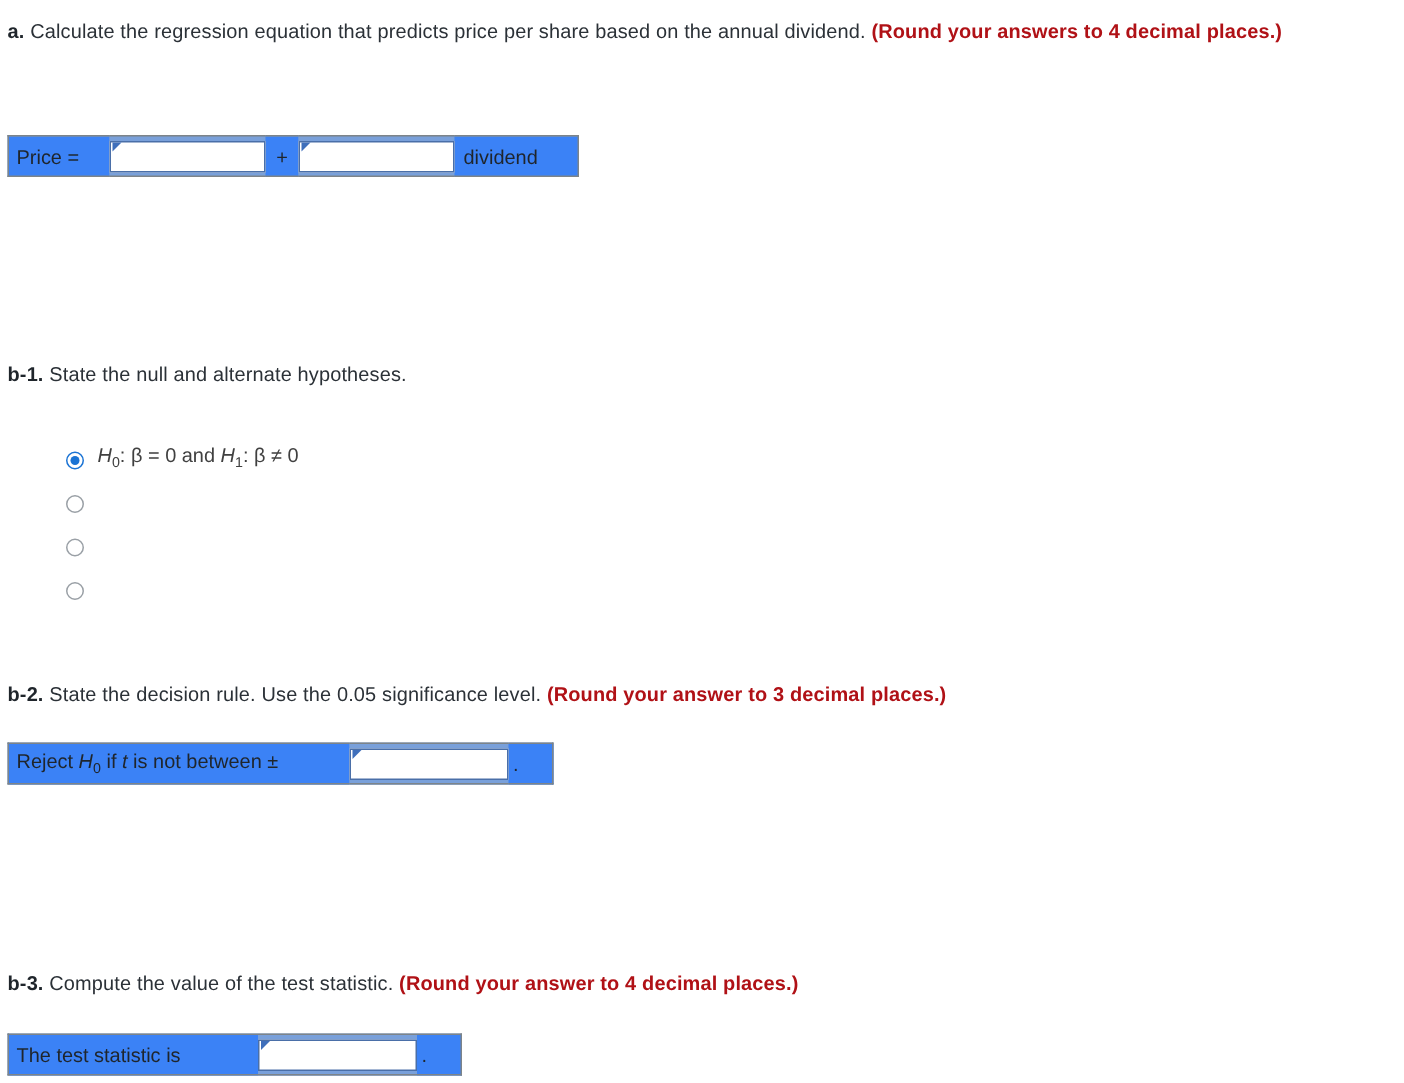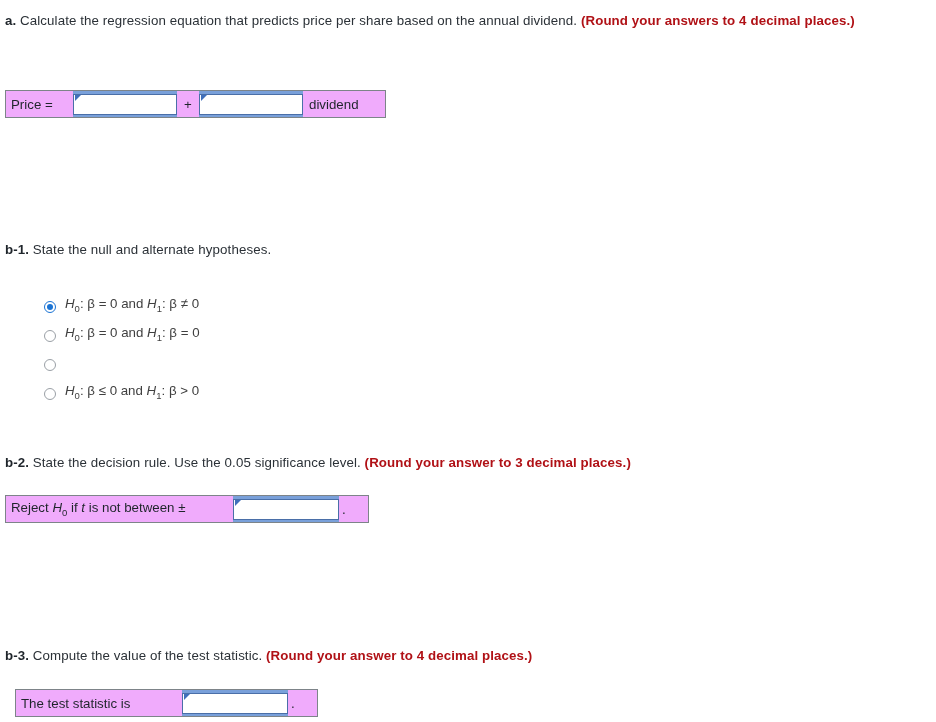--- a/index.html
+++ b/index.html
@@ -50,21 +50,21 @@
 
   
   .ansTable {
     position: absolute;
     border-collapse: collapse;
     border: 1px solid #7d8489;
     background: #7b9ed4;
     table-layout: fixed;
   }
   .ansTable td {
-    background: #f0abfc;
+    background: #3b82f6;
     border: none;
     padding: 0;
     vertical-align: middle;
     height: 26px;
     color: #1f252b;
     font-size: 13.3px;
     white-space: nowrap;
   }
   .ansTable td.lbl {
     padding: 0 6px 0 5px;
@@ -118,21 +118,21 @@
   #table-a { left: 5px; top: 90px; }
   #table-a .lbl.first { width: 56px; }
   #table-a .fieldcell.f1 { width: 104px; }
   #table-a .fieldcell.f2 { width: 104px; }
   #table-a .lbl.last { width: 70px; padding-left: 6px; }
 
   #table-b2 { left: 5px; top: 495px; }
   #table-b2 .lbl.first { width: 216px; }
   #table-b2 .fieldcell.f1 { width: 106px; }
 
-  #table-b3 { left: 15px; top: 689px; }
+  #table-b3 { left: 5px; top: 689px; }
   #table-b3 .lbl.first { width: 155px; }
   #table-b3 .fieldcell.f1 { width: 106px; }
 
   
   .choices {
     position: absolute;
     left: 44px;
     top: 292px;
   }
   .choice {
@@ -215,30 +215,28 @@
 
   <div class="choices">
 
     <div class="choice">
       <span class="radio on"></span>
       <span class="txt"><span class="v">H</span><span class="sub">0</span><span>: β = 0 and </span><span class="v">H</span><span class="sub">1</span><span>: β ≠ 0</span></span>
     </div>
 
     <div class="choice">
       <span class="radio"></span>
-      <span class="txt"><span class="v">H</span><span class="sub">0</span><span>: β = 0 and </span><span class="v">H</span><span class="sub">1</span><span>: β = 0</span></span>
     </div>
 
     <div class="choice">
       <span class="radio"></span>
     </div>
 
     <div class="choice">
       <span class="radio"></span>
-      <span class="txt"><span class="v">H</span><span class="sub">0</span><span>: β ≤ 0 and </span><span class="v">H</span><span class="sub">1</span><span>: β &gt; 0</span></span>
     </div>
 
   </div>
 
   <div class="prompt" id="prompt-b2">
     <span class="qlabel">b-2.</span><span> State the decision rule. Use the 0.05 significance level. </span><span class="round">(Round your answer to 3 decimal places.)</span>
   </div>
 
   <table class="ansTable" id="table-b2">
     <tbody>

